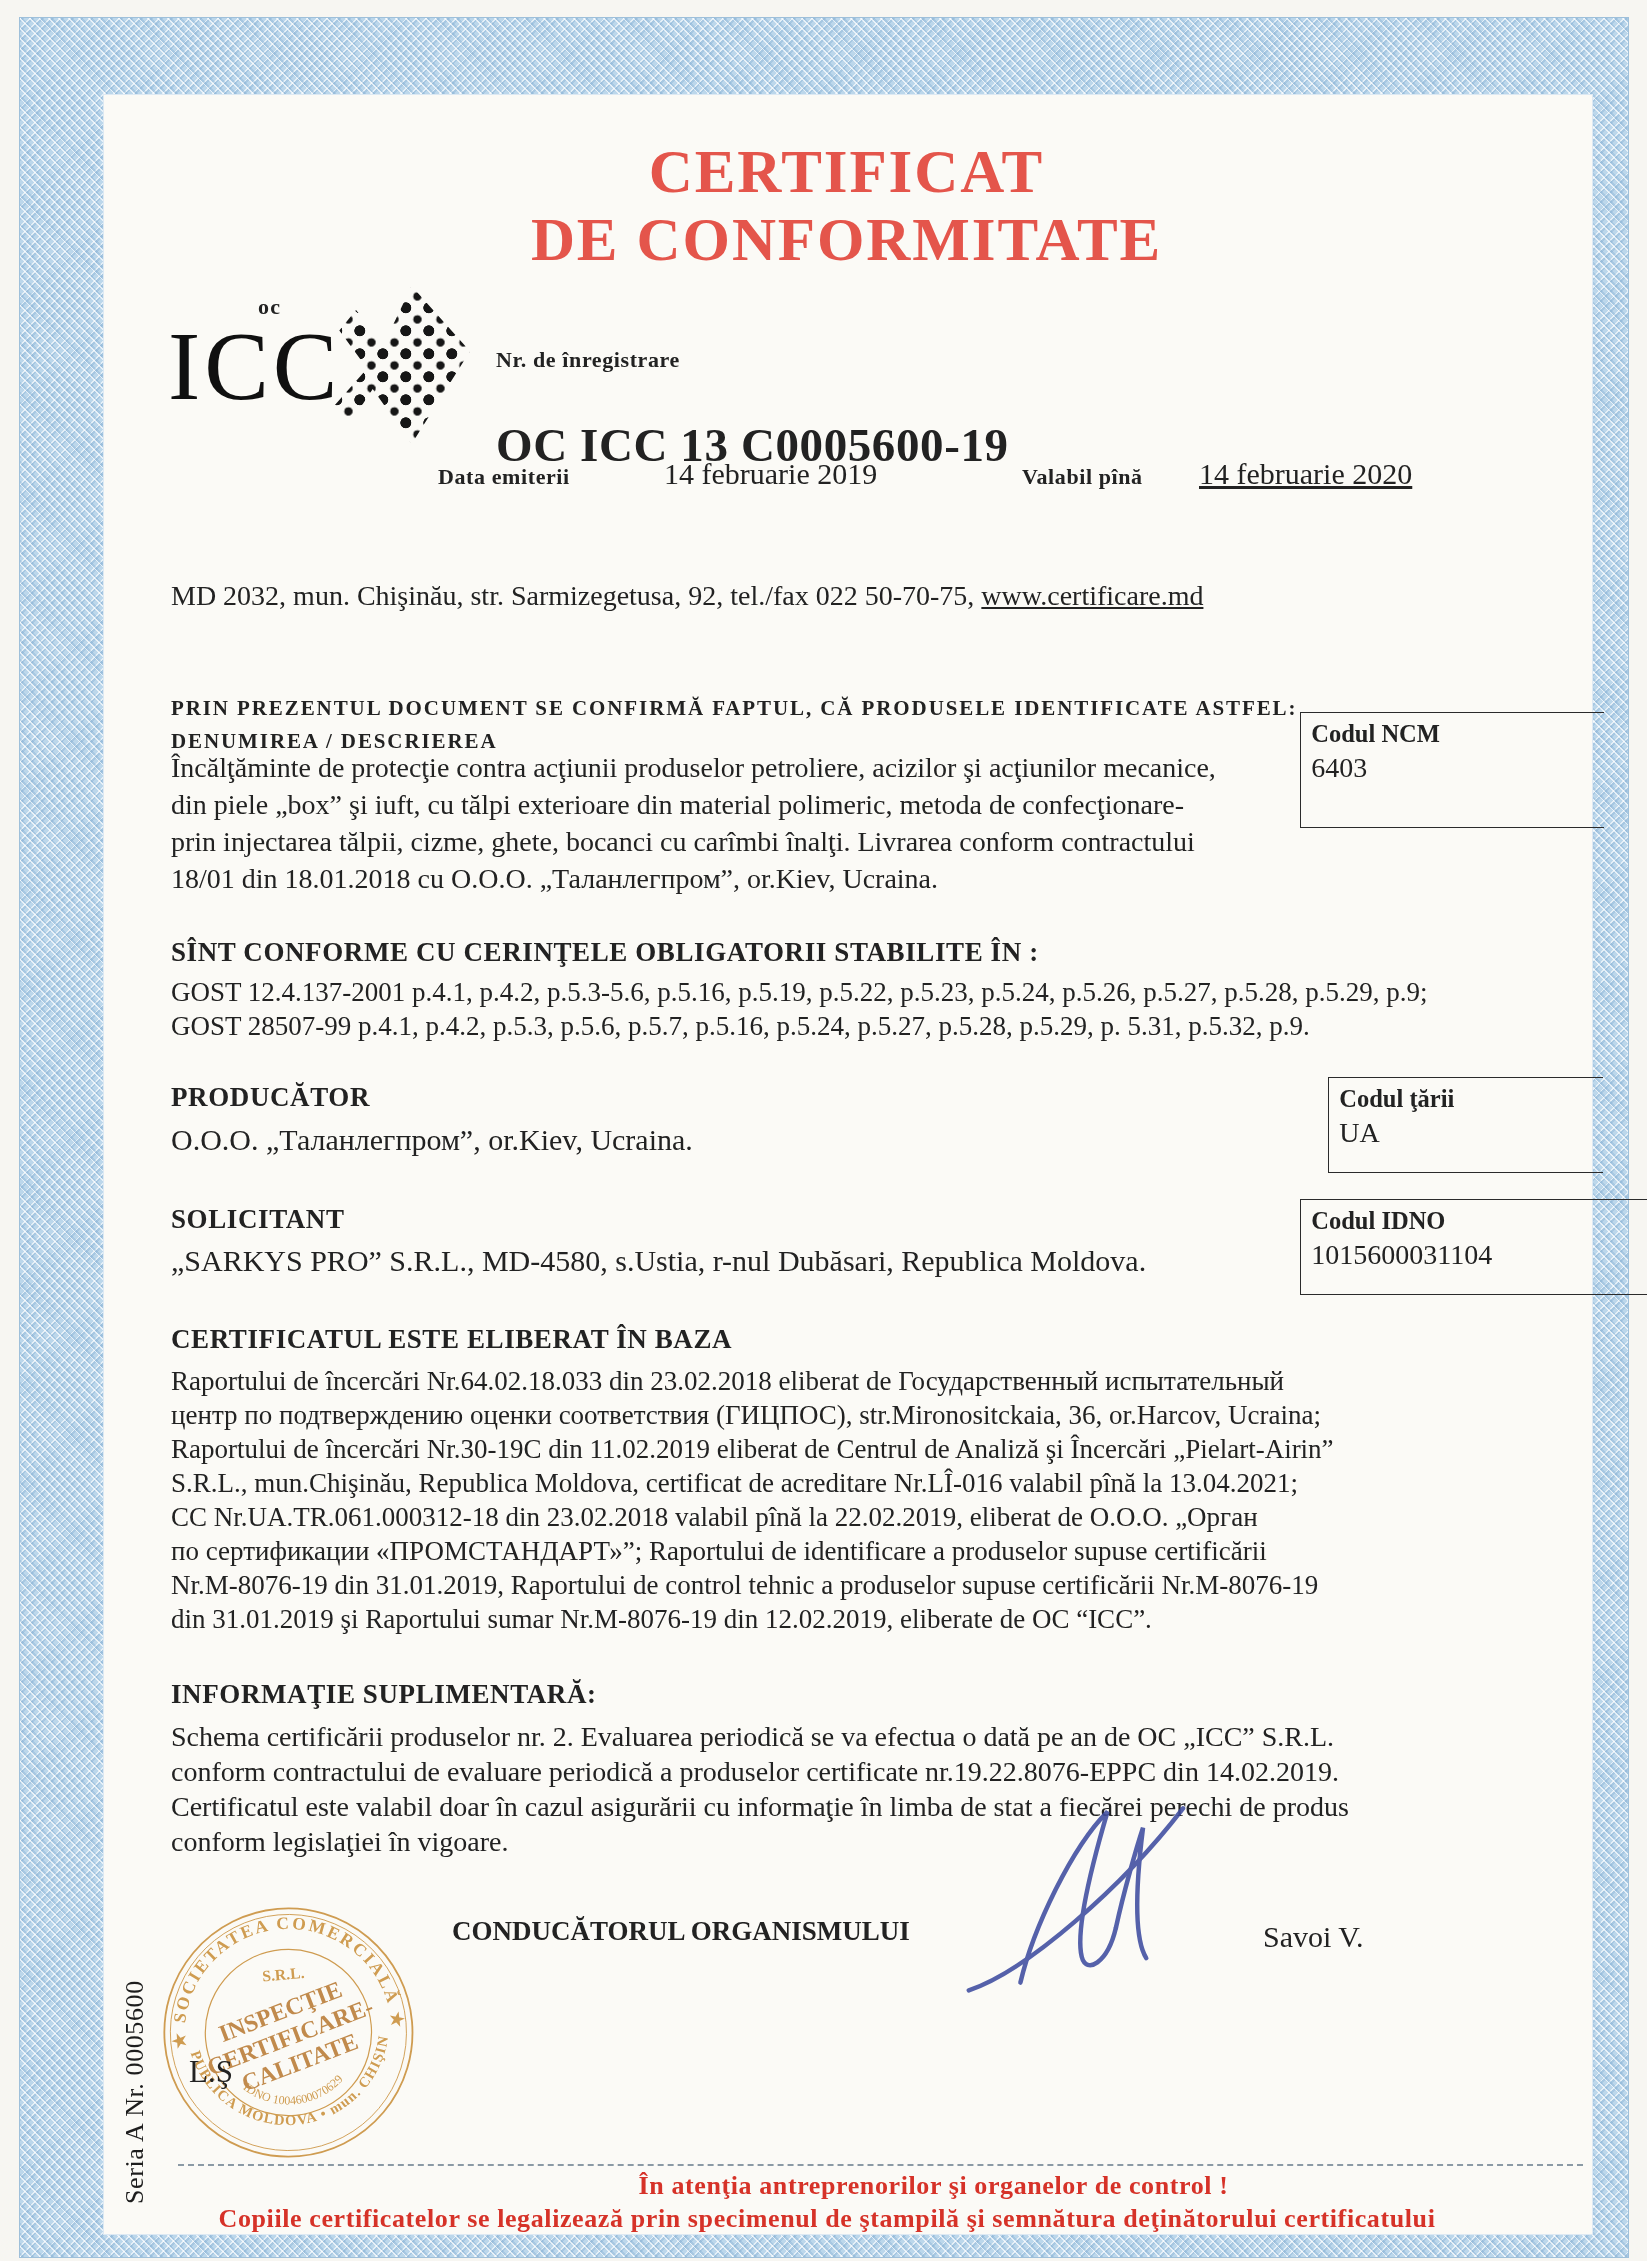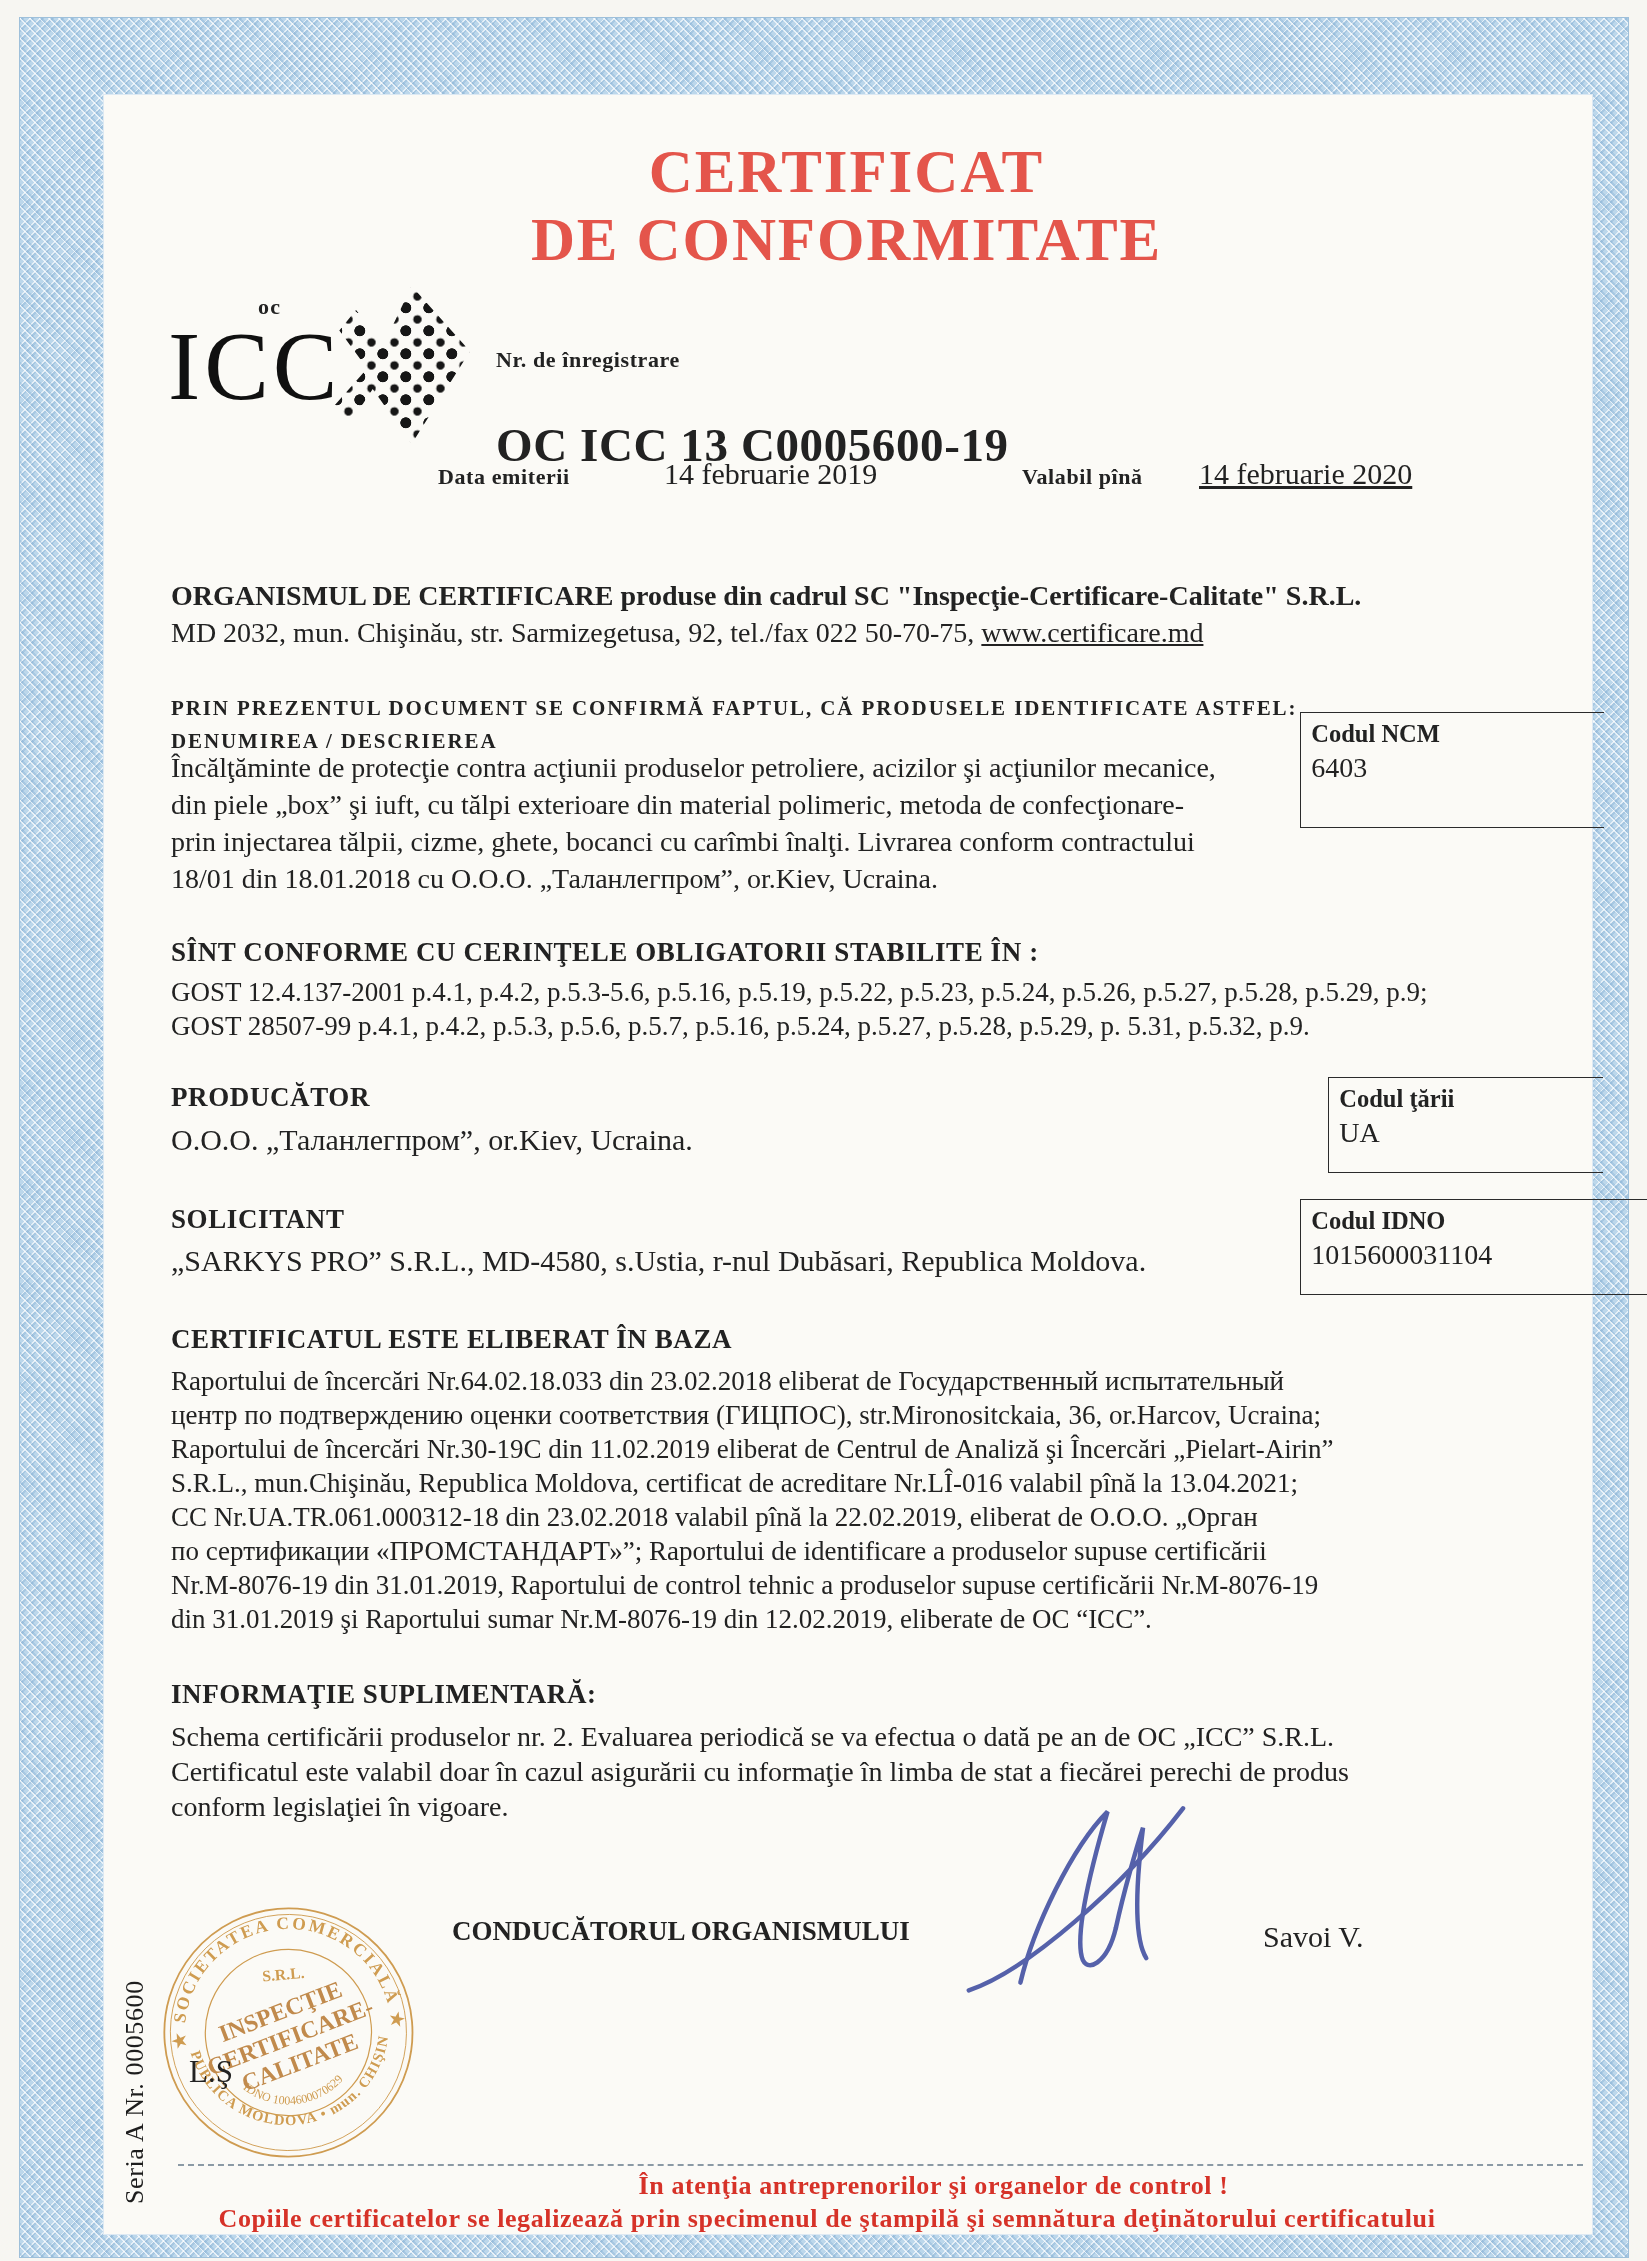--- a/index.html
+++ b/index.html
@@ -71,21 +71,20 @@
       <span class="lbl">Nr. de înregistrare</span>
       <span class="regnum nowrap">OC ICC 13 C0005600-19</span>
     </div>
 
     <div class="abs lbl" style="left:438px;top:464px;">Data emiterii</div>
     <div class="abs val" style="left:664px;top:457px;">14 februarie 2019</div>
     <div class="abs lbl" style="left:1022px;top:464px;">Valabil pînă</div>
     <div class="abs val" style="left:1199px;top:457px;text-decoration:underline;">14 februarie 2020</div>
 
     <div class="abs" style="left:171px;top:577px;width:1382px;">
-      <div class="org1 nowrap">ORGANISMUL DE CERTIFICARE produse din cadrul SC "Inspecţie-Certificare-Calitate" S.R.L.</div>
       <div class="org2 nowrap">
         <span>MD 2032, mun. Chişinău, str. Sarmizegetusa, 92, tel./fax 022 50-70-75, </span><a href="#" class="weblink">www.certificare.md</a>
       </div>
     </div>
 
     <div class="abs stmt nowrap" style="left:171px;top:696px;">PRIN PREZENTUL DOCUMENT SE CONFIRMĂ FAPTUL, CĂ PRODUSELE IDENTIFICATE ASTFEL:</div>
     <div class="abs stmt nowrap" style="left:171px;top:729px;">DENUMIREA / DESCRIEREA</div>
 
     <div class="codebox" style="left:1300px;top:712px;width:282px;height:101px;">
       <div class="blabel">Codul NCM</div>
@@ -125,20 +124,21 @@
       <div class="nowrap">S.R.L., mun.Chişinău, Republica Moldova, certificat de acreditare Nr.LÎ-016 valabil pînă la 13.04.2021;</div>
       <div class="nowrap">CC Nr.UA.TR.061.000312-18 din 23.02.2018 valabil pînă la  22.02.2019, eliberat de O.O.O. „Орган</div>
       <div class="nowrap">по сертификации «ПРОМСТАНДАРТ»”; Raportului de identificare a produselor supuse certificării</div>
       <div class="nowrap">Nr.M-8076-19 din 31.01.2019, Raportului de control tehnic a produselor supuse certificării Nr.M-8076-19</div>
       <div class="nowrap">din 31.01.2019 şi Raportului sumar Nr.M-8076-19 din 12.02.2019, eliberate de OC “ICC”.</div>
     </div>
 
     <div class="abs h" style="left:171px;top:1679px;">INFORMAŢIE SUPLIMENTARĂ:</div>
     <div class="abs" style="left:171px;top:1719px;font-size:28px;line-height:35px;">
       <div class="nowrap">Schema certificării produselor nr. 2.  Evaluarea periodică se va efectua o dată pe an de OC „ICC” S.R.L.</div>
+      <div class="nowrap">conform contractului  de evaluare periodică a produselor certificate nr.19.22.8076-EPPC din 14.02.2019.</div>
       <div class="nowrap">Certificatul este valabil doar în cazul asigurării cu informaţie în limba de stat a fiecărei perechi de produs</div>
       <div class="nowrap">conform legislaţiei în vigoare.</div>
     </div>
 
     <div class="abs" style="left:452px;top:1913px;font-weight:bold;font-size:27px;line-height:36px;">
       <div>CONDUCĂTORUL ORGANISMULUI</div>
     </div>
     <div class="abs val" style="left:1263px;top:1920px;">Savoi V.</div>
 
     <div class="abs sig-wrap" style="left:943px;top:1789px;">

